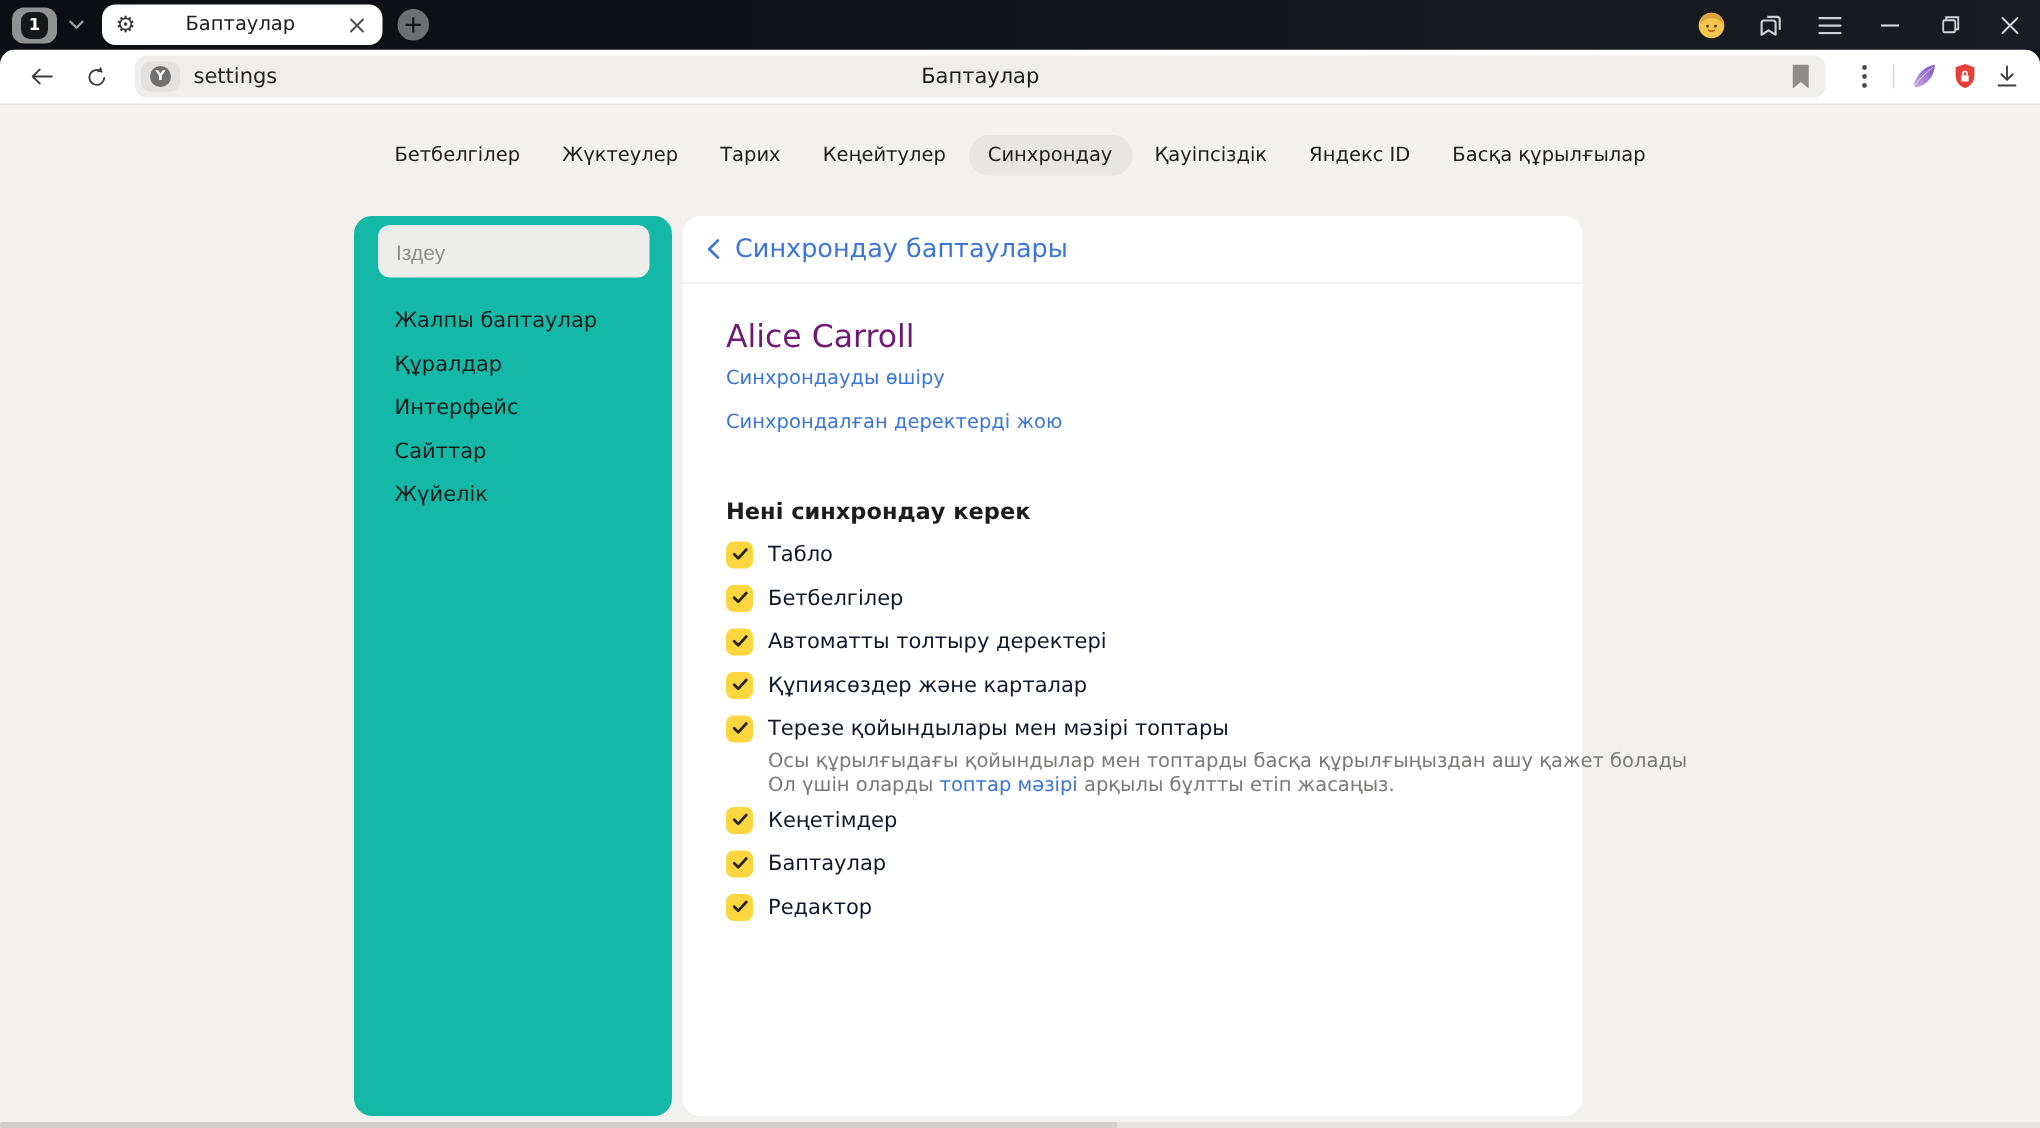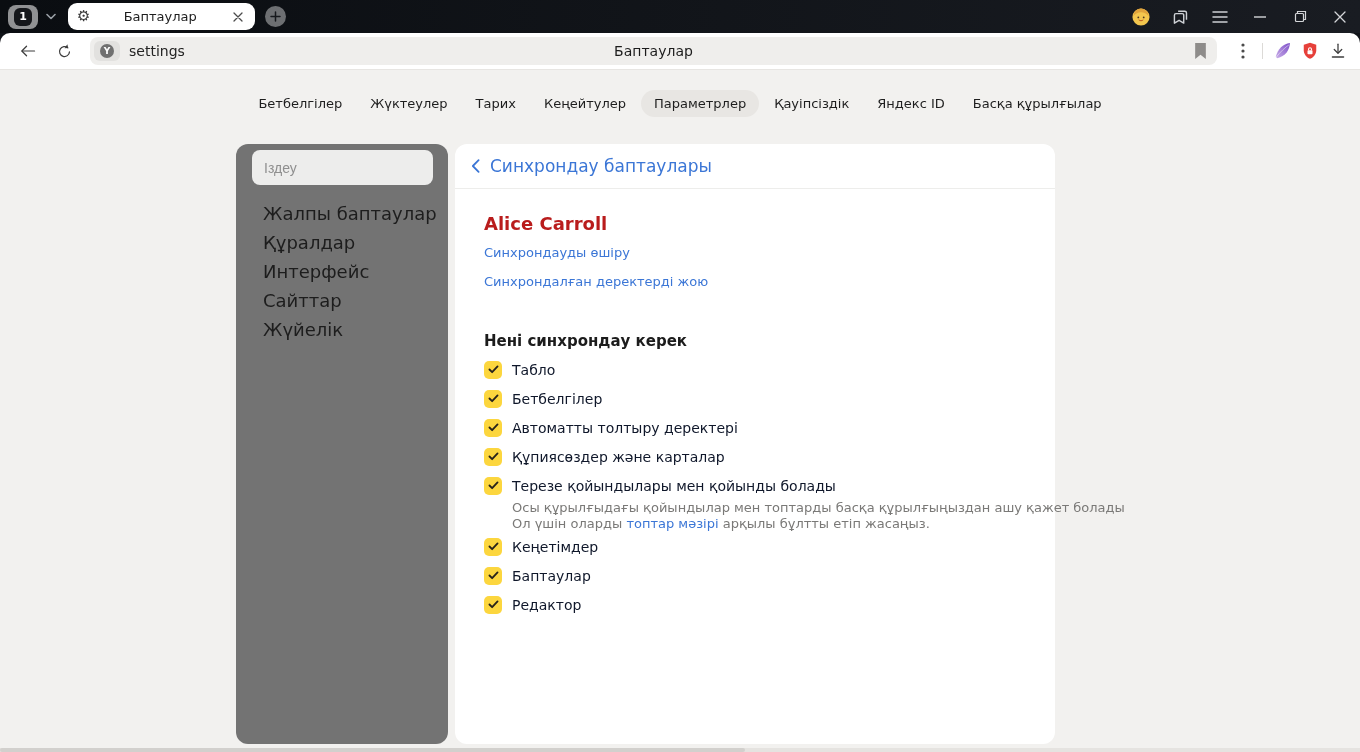--- a/index.html
+++ b/index.html
@@ -45,34 +45,34 @@
   .omni-bookmark { margin-left:auto; z-index:2; display:flex; align-items:center; cursor:pointer; }
   .tb-divider { width:1px; height:16px; background:#dcdad7; margin:0 5px; flex:0 0 auto; }
 
   
   .page { flex:1; background:#f2f1ef; position:relative; }
   .nav-row { display:flex; justify-content:center; gap:2px; padding-top:20px; }
   .nav-item { font-size:13px; color:#1e1e1e; padding:6px 13px; border-radius:16px; cursor:pointer; white-space:nowrap; }
   .nav-item.selected { background:#e8e6e3; }
 
   .cards { position:absolute; left:236px; top:74px; display:flex; gap:7px; }
-  .sidebar-card { width:212px; height:600px; background:#737373; border-radius:12px; padding-top:6px; }
+  .sidebar-card { width:212px; height:600px; background:#14b8a6; border-radius:12px; padding-top:6px; }
   .search-input { display:block; margin:0 15px 0 16px; width:181px; height:35px; background:#ededec;
                   border:none; border-radius:8px; padding:0 12px; font-size:14px; color:#222; outline:none; }
   .search-input::placeholder { color:#8f8f8f; }
   .side-items { margin-top:14px; }
-  .side-item { height:29px; display:flex; align-items:center; padding-left:27px; font-size:18px;
+  .side-item { height:29px; display:flex; align-items:center; padding-left:27px; font-size:14px;
                color:#1d1d1d; cursor:pointer; }
 
   .main-card { width:600px; height:600px; background:#fff; border-radius:12px; }
   .card-header { height:45px; display:flex; align-items:center; padding:0 14px;
                  border-bottom:1px solid #ededeb; cursor:pointer; }
   .card-header-title { font-size:17px; color:var(--accent_blue,#3b76d6); margin-left:8px; }
   .card-body { padding:20px 29px 0; }
-  .account-name { font-weight:bold; font-size:18px; color:#b91c1c; height:29px; display:flex; align-items:center; }
+  .account-name { font-weight:normal; font-size:21px; color:#701a75; height:29px; display:flex; align-items:center; }
   .link-row { height:29px; display:flex; align-items:center; }
   .link-row a { font-size:13px; color:var(--accent_blue,#3b76d6); text-decoration:none; cursor:pointer; }
   .section-title { margin-top:30px; font-weight:bold; font-size:15px; color:#1c1c1c;
                    height:29px; display:flex; align-items:center;text-align:right; }
   .check-row { height:29px; display:flex; align-items:center; cursor:pointer; }
   .checkbox { width:18px; height:18px; border-radius:5px; background:var(--checkbox_yellow,#fcd63e);
               display:flex; align-items:center; justify-content:center; flex:0 0 auto; }
   .check-label { margin-left:10px; font-size:14px; color:#0f172a; }
   .check-desc { margin-left:28px; font-size:13px; color:#7a7977; line-height:16px; white-space:nowrap; }
   .inline-link { color:var(--accent_blue,#3b76d6); text-decoration:none; cursor:pointer; }
@@ -213,21 +213,21 @@
       </div>
     </div>
 
     <div class="page">
 
       <div class="nav-row">
         <div class="nav-item">Бетбелгілер</div>
         <div class="nav-item">Жүктеулер</div>
         <div class="nav-item">Тарих</div>
         <div class="nav-item">Кеңейтулер</div>
-        <div class="nav-item selected">Параметрлер</div>
+        <div class="nav-item selected">Синхрондау</div>
         <div class="nav-item">Қауіпсіздік</div>
         <div class="nav-item">Яндекс ID</div>
         <div class="nav-item">Басқа құрылғылар</div>
       </div>
 
       <div class="cards">
 
         <div class="sidebar-card">
           <input class="search-input" type="text" placeholder="Іздеу" style="">
           <div class="side-items">
@@ -289,21 +289,21 @@
                   </svg>
               </span>
               <span class="check-label">Құпиясөздер және карталар</span>
             </div>
             <div class="check-row">
               <span class="checkbox">
                 <svg width="11" height="9" viewBox="0 0 12 10">
                     <path d="M1.5 5l3 3 6-6.5" stroke="#27221a" stroke-width="2" fill="none" stroke-linecap="round" stroke-linejoin="round"></path>
                   </svg>
               </span>
-              <span class="check-label">Терезе қойындылары мен қойынды болады</span>
+              <span class="check-label">Терезе қойындылары мен мәзірі топтары</span>
             </div>
             <div class="check-desc">
               <div>Осы құрылғыдағы қойындылар мен топтарды басқа құрылғыңыздан ашу қажет болады</div>
               <div><span>Ол үшін оларды </span><a class="inline-link">топтар мәзірі</a><span> арқылы бұлтты етіп жасаңыз.</span></div>
             </div>
             <div class="check-row">
               <span class="checkbox">
                 <svg width="11" height="9" viewBox="0 0 12 10">
                     <path d="M1.5 5l3 3 6-6.5" stroke="#27221a" stroke-width="2" fill="none" stroke-linecap="round" stroke-linejoin="round"></path>
                   </svg>

